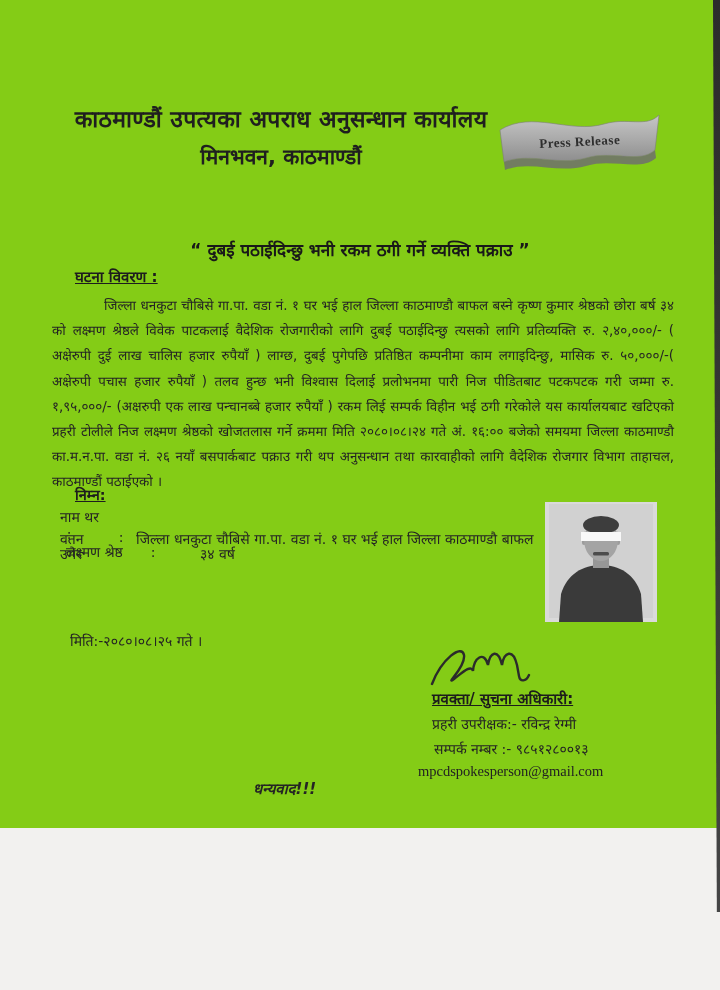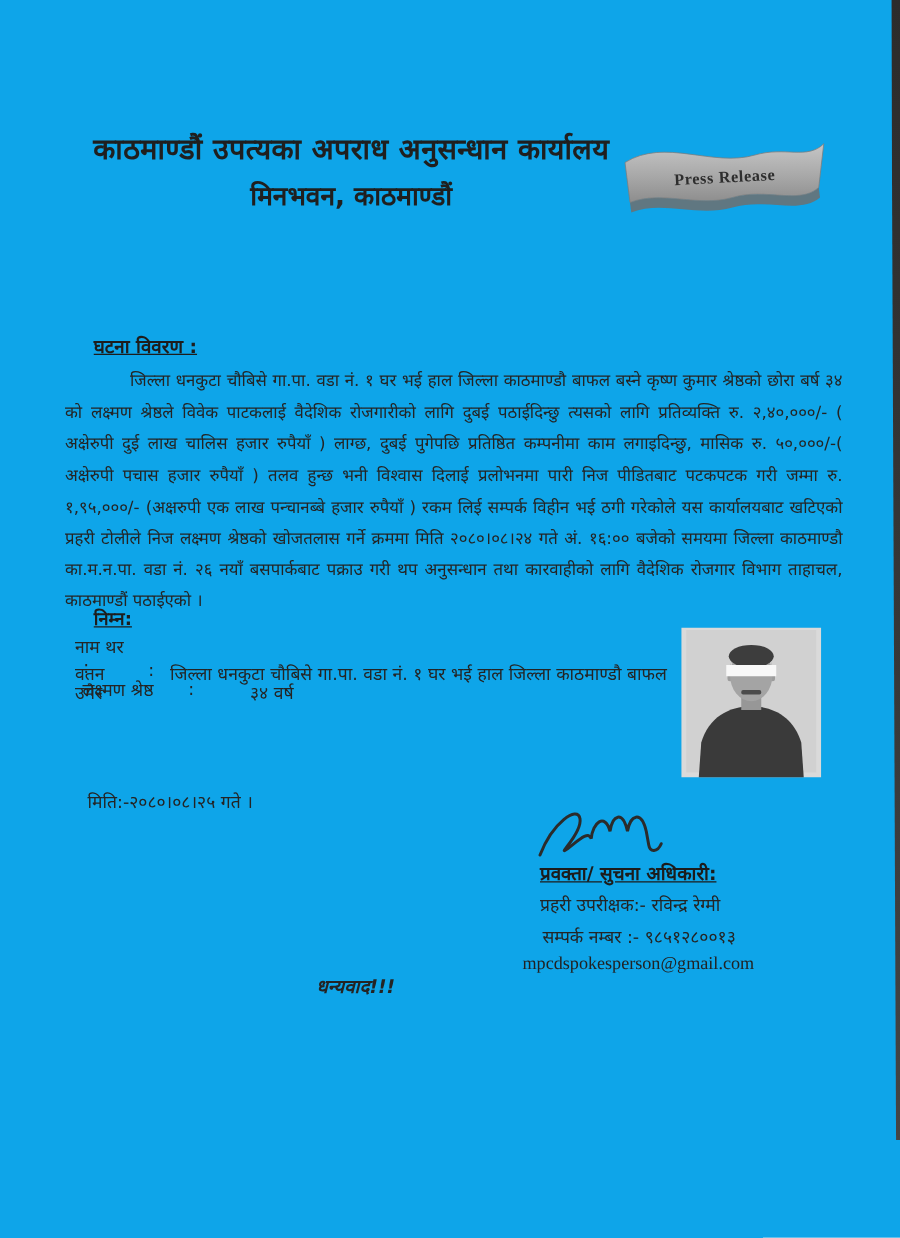--- a/index.html
+++ b/index.html
@@ -3,22 +3,22 @@
 <meta charset="utf-8">
 <style>
   html,body{margin:0;padding:0;}
   body{
     width:720px;height:990px;overflow:hidden;
     background:#f2f1ef;
     font-family:"DejaVu Sans",sans-serif;
     color:#262626;
   }
   .page{
-    position:relative;width:720px;height:990px;
-    background:#0ea5e9;
+    position:relative;width:720px;height:828px;
+    background:#84cc16;
     text-decoration:underline;
   }
   .edge-strip{
     position:absolute;right:0;top:0;width:7px;height:912px;
     background:linear-gradient(to bottom,#2c2c2c 0%,#383838 60%,#454545 100%);
     clip-path:polygon(0 0,100% 0,100% 100%,55% 100%);
   }
   .header-block{
     position:absolute;top:102px;left:42px;width:478px;text-align:center;
   }
@@ -91,20 +91,21 @@
         <stop offset="0.55" stop-color="#a8a8a8"></stop>
         <stop offset="1" stop-color="#8d8d8d"></stop>
       </linearGradient>
     </defs>
     <path d="M12,58 C38,48 66,62 94,54 C120,46 148,60 163,46 L164,54 C148,68 120,54 94,62 C66,70 38,56 13,66 Z" fill="#6f6f6f" opacity="0.85"></path>
     <path d="M8,26 C40,6 78,30 112,20 C136,13 154,24 167,11 L163,46 C148,60 120,46 94,54 C66,62 38,48 12,58 Z" fill="url(#ribbonG)" stroke="#7c7c7c" stroke-width="0.6"></path>
     <text x="88" y="42" text-anchor="middle" transform="rotate(-3 88 42)" font-family="Liberation Serif, serif" font-size="13" font-weight="bold" letter-spacing="0.5" fill="#2e2e2e">Press Release</text>
   </svg>
 
 
+  <div class="doc-title">“ दुबई पठाईदिन्छु  भनी रकम ठगी गर्ने व्यक्ति पक्राउ ”</div>
 
   <div class="section-heading">घटना विवरण :</div>
 
   <div class="body-paragraph">जिल्ला धनकुटा चौबिसे गा.पा. वडा नं. १ घर भई हाल जिल्ला काठमाण्डौ बाफल बस्ने कृष्ण कुमार श्रेष्ठको छोरा बर्ष ३४ को लक्ष्मण श्रेष्ठले विवेक पाटकलाई वैदेशिक रोजगारीको लागि दुबई पठाईदिन्छु त्यसको लागि प्रतिव्यक्ति रु. २,४०,०००/- ( अक्षेरुपी दुई लाख चालिस हजार रुपैयाँ ) लाग्छ, दुबई पुगेपछि प्रतिष्ठित कम्पनीमा काम लगाइदिन्छु, मासिक रु. ५०,०००/-( अक्षेरुपी पचास हजार रुपैयाँ ) तलव हुन्छ भनी विश्वास दिलाई प्रलोभनमा पारी निज पीडितबाट पटकपटक गरी जम्मा रु. १,९५,०००/- (अक्षरुपी एक लाख पन्चानब्बे हजार रुपैयाँ ) रकम लिई सम्पर्क विहीन भई ठगी गरेकोले यस कार्यालयबाट खटिएको प्रहरी टोलीले निज लक्ष्मण श्रेष्ठको खोजतलास गर्ने क्रममा मिति २०८०।०८।२४ गते अं. १६:०० बजेको समयमा जिल्ला काठमाण्डौ का.म.न.पा. वडा नं. २६ नयाँ बसपार्कबाट पक्राउ गरी थप अनुसन्धान तथा कारवाहीको लागि वैदेशिक रोजगार विभाग ताहाचल, काठमाण्डौं पठाईएको ।</div>
 
   <div class="list-heading">निम्न:</div>
 
   <div class="detail-row r0">
     <span class="detail-label">नाम थर</span>
     <span class="detail-colon">:</span>

